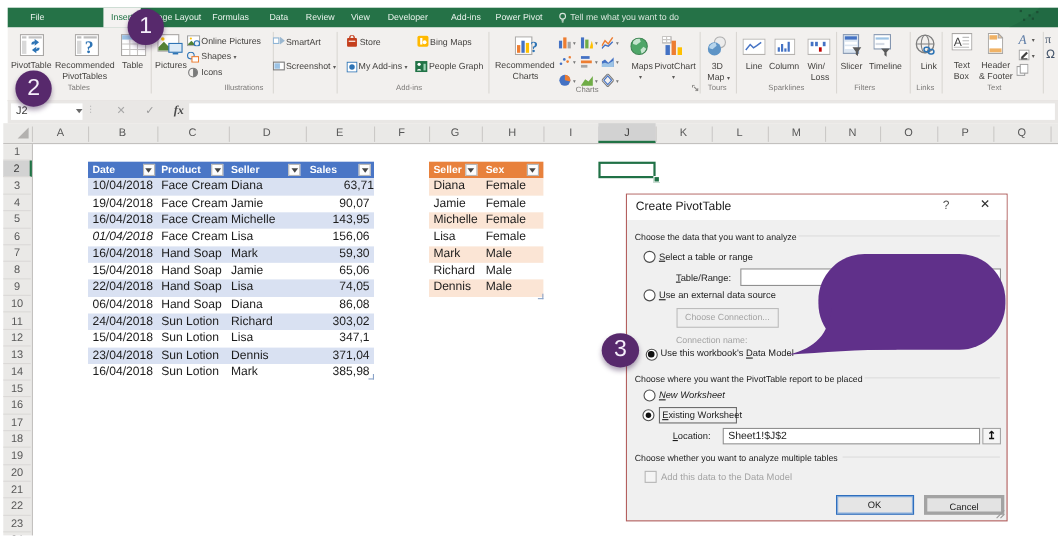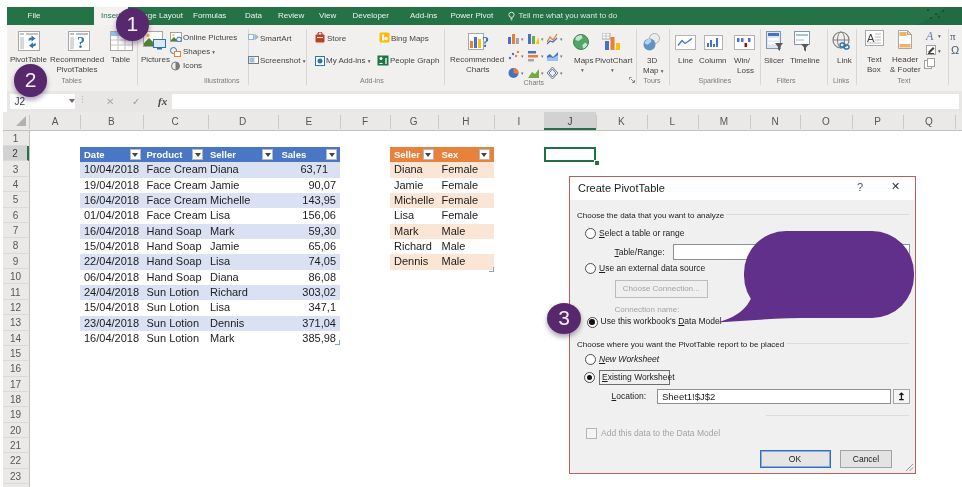--- a/index.html
+++ b/index.html
@@ -440,36 +440,36 @@
   <span class="tc hdr" style="left:201.5px;line-height:16px;">Sales</span>
   <span class="fbtn" style="left:49.5px;top:2px;"></span>
   <span class="fbtn" style="left:112px;top:2px;"></span>
   <span class="fbtn" style="left:182px;top:2px;"></span>
   <span class="fbtn" style="left:246px;top:2px;"></span>
 </div>
       <div class="trow" style="top:15.4px;height:15.35px;background:#d9e1f2;">
    <span class="tc" style="left:4px;line-height:15.6px;">10/04/2018</span>
    <span class="tc" style="left:66.5px;line-height:15.6px;">Face Cream</span>
    <span class="tc" style="left:130px;line-height:15.6px;">Diana</span>
-   <span class="tc" style="right:12px;line-height:15.6px;">63,71</span>
+   <span class="tc" style="right:0;line-height:15.6px;">63,71</span>
   </div>
       <div class="trow" style="top:30.75px;height:15.35px;background:#ffffff;">
    <span class="tc" style="left:4px;line-height:15.6px;">19/04/2018</span>
    <span class="tc" style="left:66.5px;line-height:15.6px;">Face Cream</span>
    <span class="tc" style="left:130px;line-height:15.6px;">Jamie</span>
    <span class="tc" style="right:4px;line-height:15.6px;">90,07</span>
   </div>
       <div class="trow" style="top:46.1px;height:15.35px;background:#d9e1f2;">
    <span class="tc" style="left:4px;line-height:15.6px;">16/04/2018</span>
    <span class="tc" style="left:66.5px;line-height:15.6px;">Face Cream</span>
    <span class="tc" style="left:130px;line-height:15.6px;">Michelle</span>
    <span class="tc" style="right:4px;line-height:15.6px;">143,95</span>
   </div>
       <div class="trow" style="top:61.449999999999996px;height:15.35px;background:#ffffff;">
-   <span class="tc" style="left:4px;line-height:15.6px;">01/04/2018</span>
+   <span class="tc" style="left:4px;line-height:15.6px;font-style:italic;">01/04/2018</span>
    <span class="tc" style="left:66.5px;line-height:15.6px;">Face Cream</span>
    <span class="tc" style="left:130px;line-height:15.6px;">Lisa</span>
    <span class="tc" style="right:4px;line-height:15.6px;">156,06</span>
   </div>
       <div class="trow" style="top:76.8px;height:15.35px;background:#d9e1f2;">
    <span class="tc" style="left:4px;line-height:15.6px;">16/04/2018</span>
    <span class="tc" style="left:66.5px;line-height:15.6px;">Hand Soap</span>
    <span class="tc" style="left:130px;line-height:15.6px;">Mark</span>
    <span class="tc" style="right:4px;line-height:15.6px;">59,30</span>
   </div>
@@ -579,25 +579,26 @@
       <span class="dt d8" style="left:7px;top:161.5px;">Choose where you want the PivotTable report to be placed</span>
       <div class="dsep" style="left:216px;top:166px;width:123px;"></div>
       <span class="radio" style="left:15px;top:177px;"></span>
       <span class="dt" style="left:29px;top:177px;font-style:italic;"><u>N</u>ew Worksheet</span>
       <span class="radio sel" style="left:14px;top:195px;"></span>
       <div style="position:absolute;left:29px;top:192.5px;width:71px;height:15.5px;border:1px solid #6d6d6d;box-sizing:border-box;"></div>
       <span class="dt" style="left:32px;top:195px;"><u>E</u>xisting Worksheet</span>
       <span class="dt" style="left:41.5px;top:213.5px;"><u>L</u>ocation:</span>
       <div style="position:absolute;left:87px;top:211.5px;width:234px;height:15px;background:#fff;border:1px solid #909090;box-sizing:border-box;font-size:9.5px;color:#1c1c1c;line-height:13px;padding-left:4px;">Sheet1!$J$2</div>
       <div style="position:absolute;left:323px;top:211.5px;width:17px;height:15px;background:#f5f5f5;border:1px solid #a5a5a5;box-sizing:border-box;text-align:center;font-size:10px;font-weight:bold;line-height:13px;color:#111;">↥</div>
+      <span class="dt d8" style="left:7px;top:233.5px;">Choose whether you want to analyze multiple tables</span>
       <div class="dsep" style="left:196px;top:238px;width:143px;"></div>
       <div style="position:absolute;left:16px;top:250.5px;width:11px;height:11px;background:#f4f4f4;border:1px solid #b5b5b5;box-sizing:border-box;"></div>
       <span class="dt dgrey" style="left:31px;top:250.5px;">Add this data to the Data Model</span>
       <div style="position:absolute;left:189.5px;top:272.5px;width:71px;height:18.5px;background:#e5e5e5;border:1px solid #2f6fbe;box-shadow:inset 0 0 0 1px #88aedd;box-sizing:border-box;text-align:center;font-size:8.5px;line-height:16px;color:#1c1c1c;">OK</div>
-      <div style="position:absolute;left:270px;top:272.5px;width:52px;height:18.5px;background:#e3e3e3;border:1px solid #a3a3a3;box-sizing:border-box;text-align:center;font-size:8.5px;line-height:16px;color:#1c1c1c;">Cancel</div>
+      <div style="position:absolute;left:270px;top:272.5px;width:73px;height:18.5px;background:#e3e3e3;border:3px solid #a3a3a3;box-sizing:border-box;text-align:center;font-size:8.5px;line-height:16px;color:#1c1c1c;">Cancel</div>
       <svg style="position:absolute;right:1px;bottom:1px;" width="9" height="9">
         <path d="M8 1 L1 8 M8 4.5 L4.5 8" stroke="#9a9a9a" stroke-width="1" fill="none"></path>
       </svg>
     </div>
 
   <svg class="ab" style="left:700px;top:226px;" width="222" height="103" viewBox="0 0 222 103">
     <rect x="44" y="5" width="170" height="87" rx="42" fill="#60308a"></rect>
     <path d="M 56 54 C 53 78 42 90 17 96.5 C 48 94.5 80 91.8 115 91.8 L 115 54 Z" fill="#60308a"></path>
   </svg>
 

